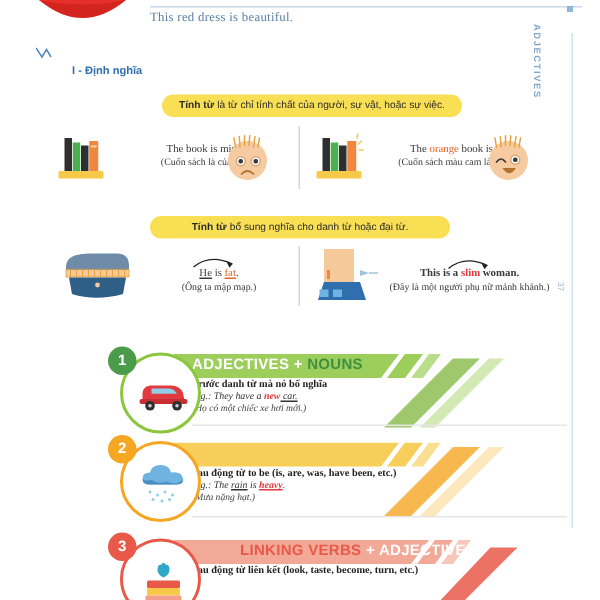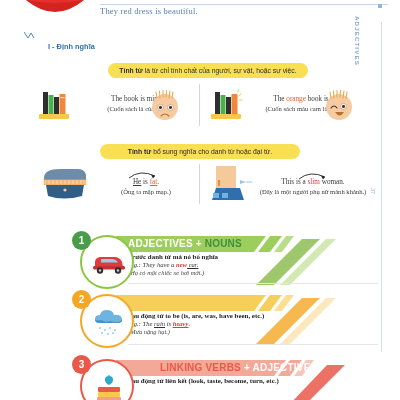--- a/index.html
+++ b/index.html
@@ -76,21 +76,21 @@
 <body>
 
 <div class="page">
 
   <svg class="lips" viewBox="0 0 62 40">
     <path d="M2 14 Q31 -6 60 14 Q31 34 2 14 Z" fill="#e8302a"></path>
     <path d="M2 14 Q31 20 60 14 Q31 38 2 14 Z" fill="#d4241f"></path>
   </svg>
 
   <div class="topline"></div>
-  <div class="topsent">They red dress is beautiful.</div>
+  <div class="topsent">This red dress is beautiful.</div>
 
   <div class="rail">
     <div class="rail-sq"></div>
     <div class="rail-txt">ADJECTIVES</div>
     <div class="rail-line"></div>
     <div class="rail-pg">37</div>
   </div>
 
   <svg class="chev" width="12" height="8" viewBox="0 0 12 8">
     <path d="M0 1 L4 7 L7 2 L10 7" stroke="#4f86c2" stroke-width="1" fill="none"></path>
@@ -217,21 +217,21 @@
 
   <svg style="position:absolute;left:206px;top:164px;" width="48" height="40" viewBox="0 0 48 40">
     <path d="M10 2 L30 2 L30 24 L10 24 Z" fill="#f5c99a"></path>
     <path d="M10 24 L34 24 L38 36 L6 36 Z" fill="#2f6fae"></path>
     <rect x="7" y="29" width="6" height="5" fill="#6fb3e0"></rect>
     <rect x="16" y="29" width="6" height="5" fill="#6fb3e0"></rect>
     <rect x="12" y="16" width="2" height="6" fill="#f0873c"></rect>
     <path d="M34 16 L40 18 L34 20 Z" fill="#9fc4de"></path>
     <path d="M40 18 L46 18" stroke="#9fc4de" stroke-width="1"></path>
   </svg>
-  <div style="position:absolute;left:248px;top:178px;width:130px;text-align:center;" class="sent">
+  <div style="position:absolute;left:248px;top:178px;width:130px;text-align:center;font-weight:bold;" class="sent">
     <span>This is a </span><span class="hl-r">slim</span><span> woman.</span>
   </div>
   <div style="position:absolute;left:244px;top:188px;width:138px;text-align:center;" class="viet">(Đây là một người phụ nữ mảnh khảnh.)</div>
   <svg style="position:absolute;left:296px;top:170px;" width="34" height="11" viewBox="0 0 34 11">
     <path d="M3 9 Q14 0 29 7" stroke="#222" stroke-width=".9" fill="none"></path>
     <path d="M29 7 L25 5.5 L27 9.5 Z" fill="#222"></path>
   </svg>
 
   <div class="card" style="top:233px;">
     <svg style="position:absolute;left:36px;top:3px;" width="230" height="20" viewBox="0 0 230 20">

